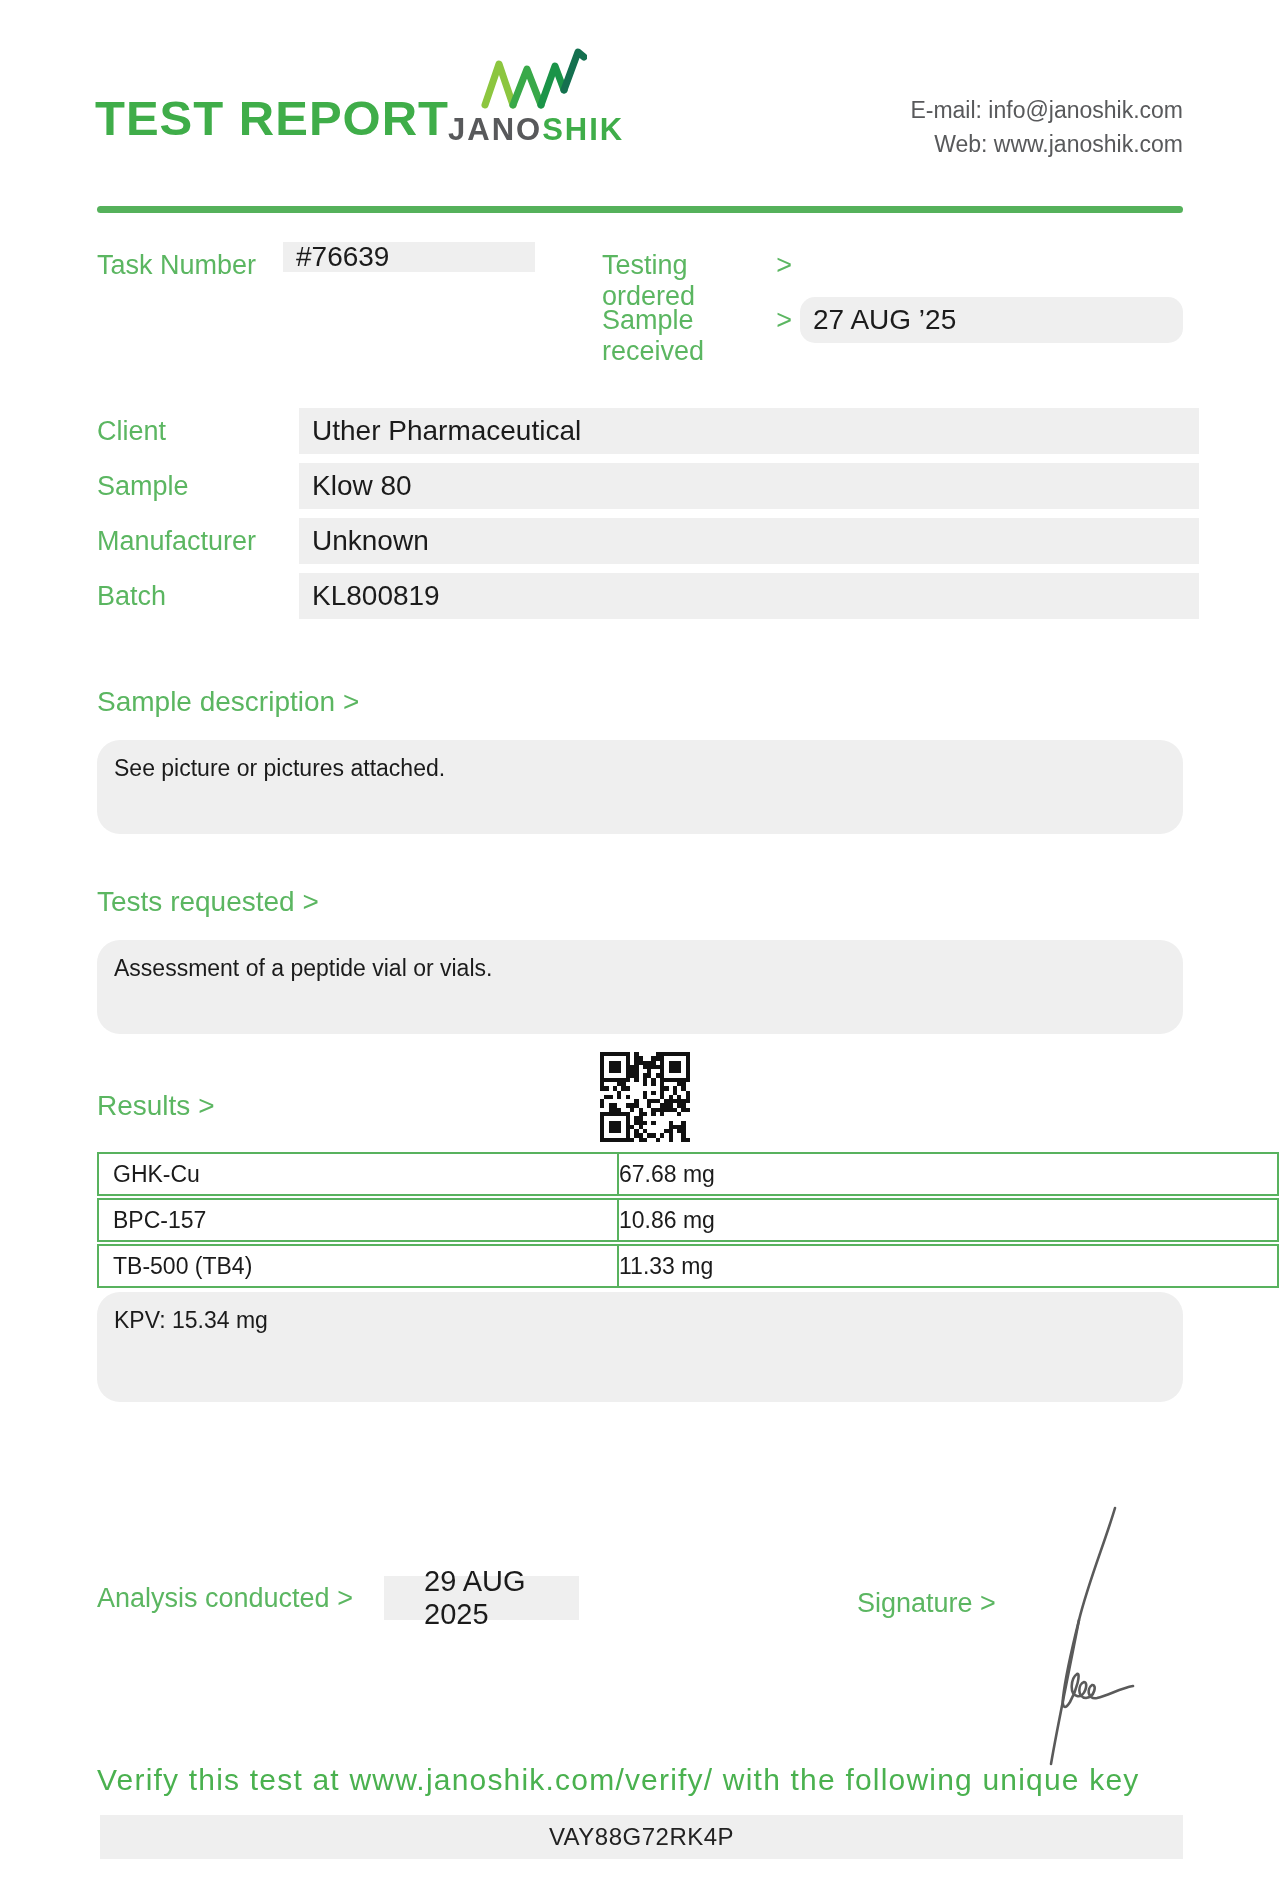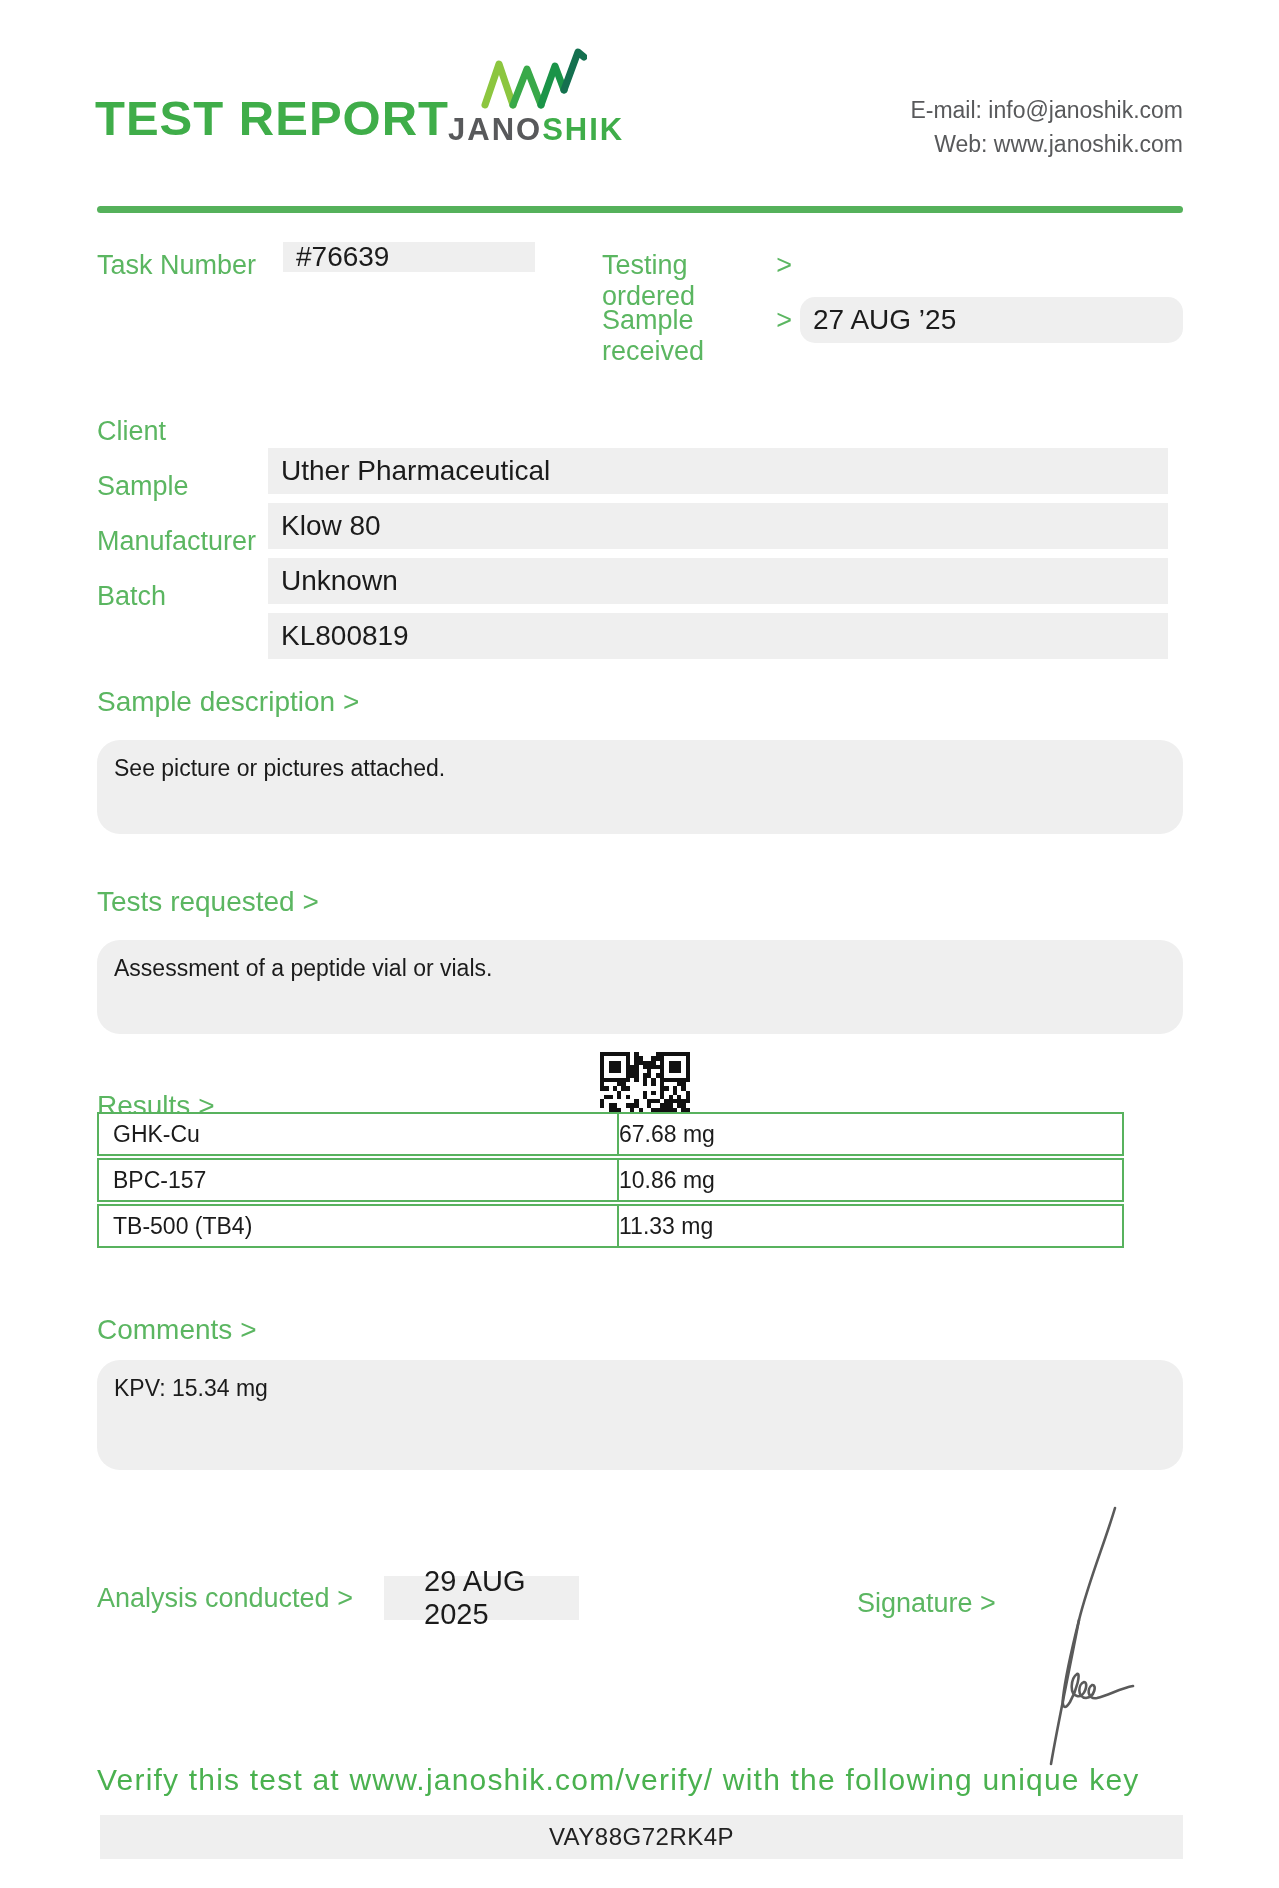--- a/index.html
+++ b/index.html
@@ -30,28 +30,28 @@
   .date-label { display:flex; justify-content:space-between; width:190px; }
 
   .task-label { left:97px; top:250px; }
   .task-value { left:283px; top:242px; width:252px; height:30px; }
   .testing-label { left:602px; top:250px; }
   .testing-value { left:800px; top:242px; width:383px; height:46px; }
   .received-label { left:602px; top:305px; }
   .received-value { left:800px; top:297px; width:383px; height:46px;border-radius:15px; }
 
   .info-label { left:97px; height:46px; display:flex; align-items:center; }
-  .info-value { left:268px; width:900px; height:46px;margin-top:40px; }
+  .info-value { left:299px; width:900px; height:46px; }
 
   .section-heading { left:97px; font-size:28px; color:#5bb661; }
   .gray-panel { left:97px; width:1086px; background:#efefef; color:#1b1b1b; font-size:23px; padding:15px 17px;border-radius:23px; }
 
   .qr-box { left:600px; top:1052px; width:90px; height:90px; background:#ffffff; }
 
-  .results-table { left:97px; top:1112px; width:1027px; }
+  .results-table { left:97px; top:1152px; width:1182px; }
   .result-row { display:flex; border:2px solid #58b25e; height:44px; margin-bottom:2px; background:#fff; }
   .result-cell-name { width:520px; border-right:2px solid #58b25e; display:flex; align-items:center; padding-left:14px; font-size:23px; color:#1b1b1b; }
   .result-cell-value { flex:1; display:flex; align-items:center; font-size:23px; color:#1b1b1b; }
 
   .analysis-label { left:97px; top:1583px; }
   .analysis-value { left:384px; top:1576px; width:195px; height:44px; font-size:29px;padding-left:40px; }
   .signature-label { left:857px; top:1588px; }
   .signature-draw { left:1015px; top:1500px; }
 
   .verify-line { left:97px; top:1763px; width:1086px; font-size:30px; letter-spacing:1.2px; color:#4ab14f; white-space:nowrap; }
@@ -367,21 +367,21 @@
       <div class="result-cell-name">BPC-157</div>
       <div class="result-cell-value">10.86 mg</div>
     </div>
     <div class="result-row">
       <div class="result-cell-name">TB-500 (TB4)</div>
       <div class="result-cell-value">11.33 mg</div>
     </div>
   </div>
 
   <div class="abs section-heading" style="top:1314px;">Comments &gt;</div>
-  <div class="abs gray-panel" style="top:1360px; height:110px;">
+  <div class="abs gray-panel" style="top:1292px; height:110px;">
     <span>KPV: 15.34 mg</span>
   </div>
 
   <div class="abs green-label analysis-label">Analysis conducted &gt;</div>
   <div class="abs value-box analysis-value">29 AUG 2025</div>
 
   <div class="abs green-label signature-label">Signature &gt;</div>
 
   <svg class="abs signature-draw" width="135" height="275" viewBox="0 0 135 275" fill="none">
     <path d="M100 8 C90 42 74 80 64 120 C56 152 50 180 48 198 C47 208 50 210 55 202 C62 190 66 172 62 174 C56 178 54 194 62 196 C70 198 74 182 69 182 C63 184 62 198 71 198 C80 197 82 184 77 185 C72 188 72 200 82 198 C94 195 106 188 118 186" stroke="#5a5a5a" stroke-width="2.6" stroke-linecap="round" fill="none"></path>

